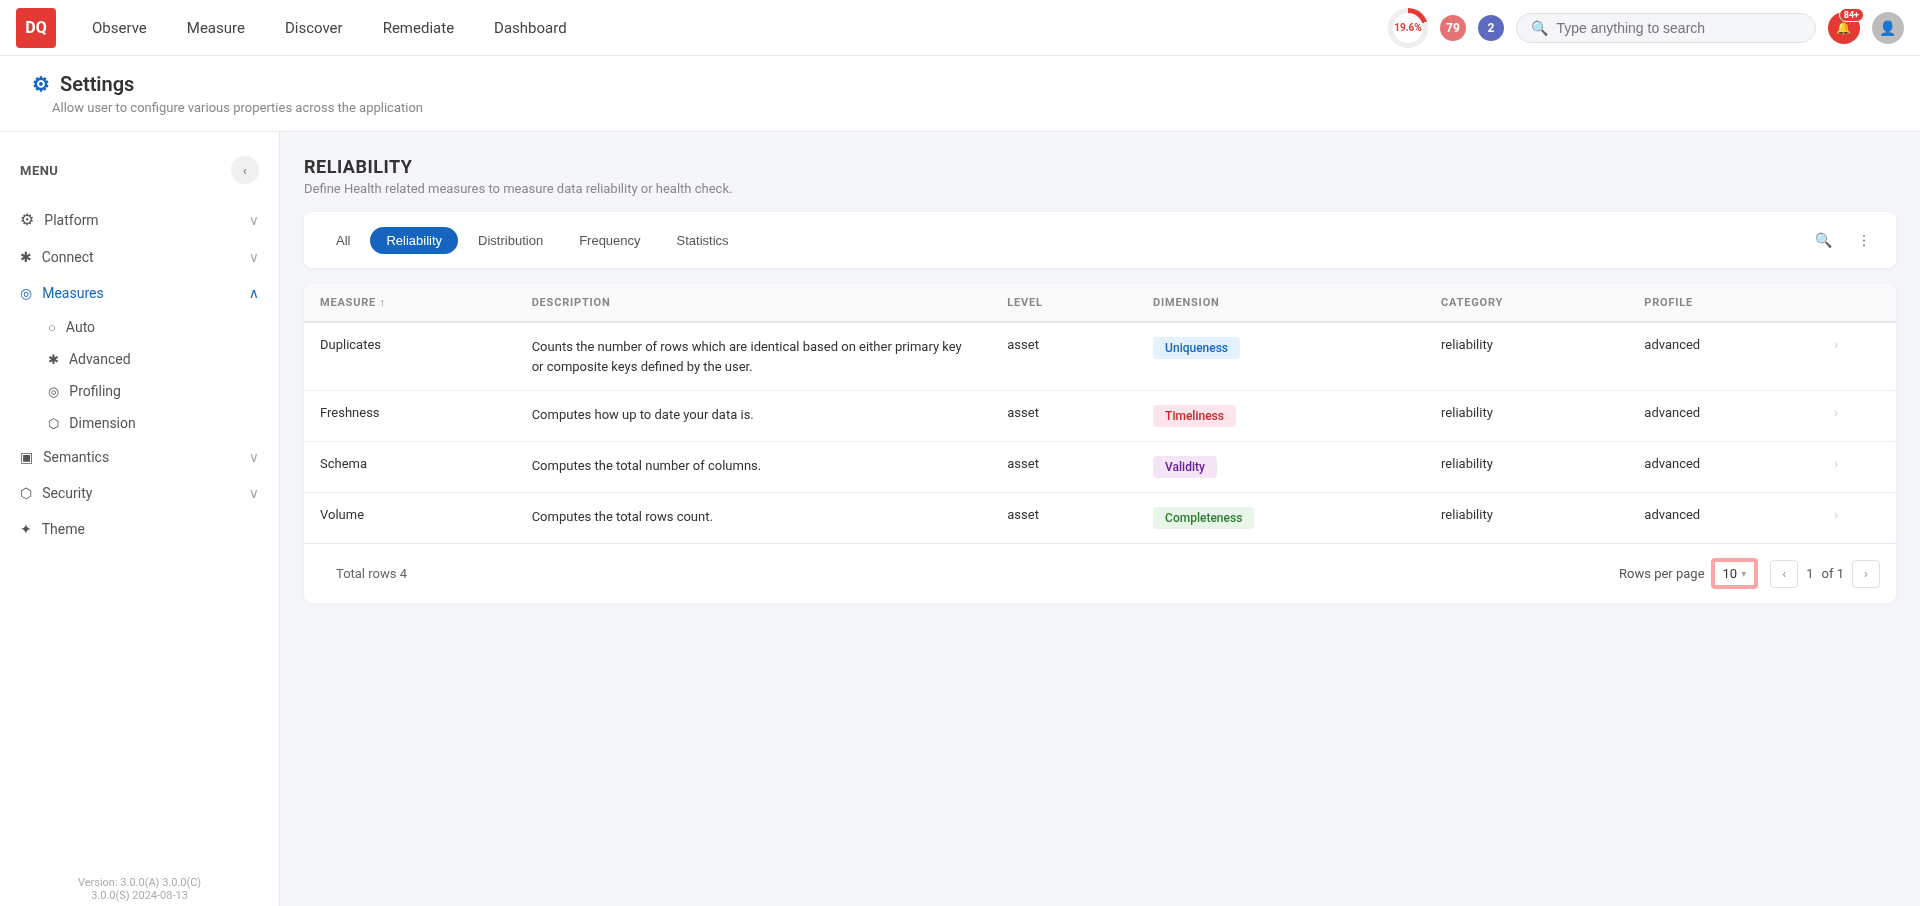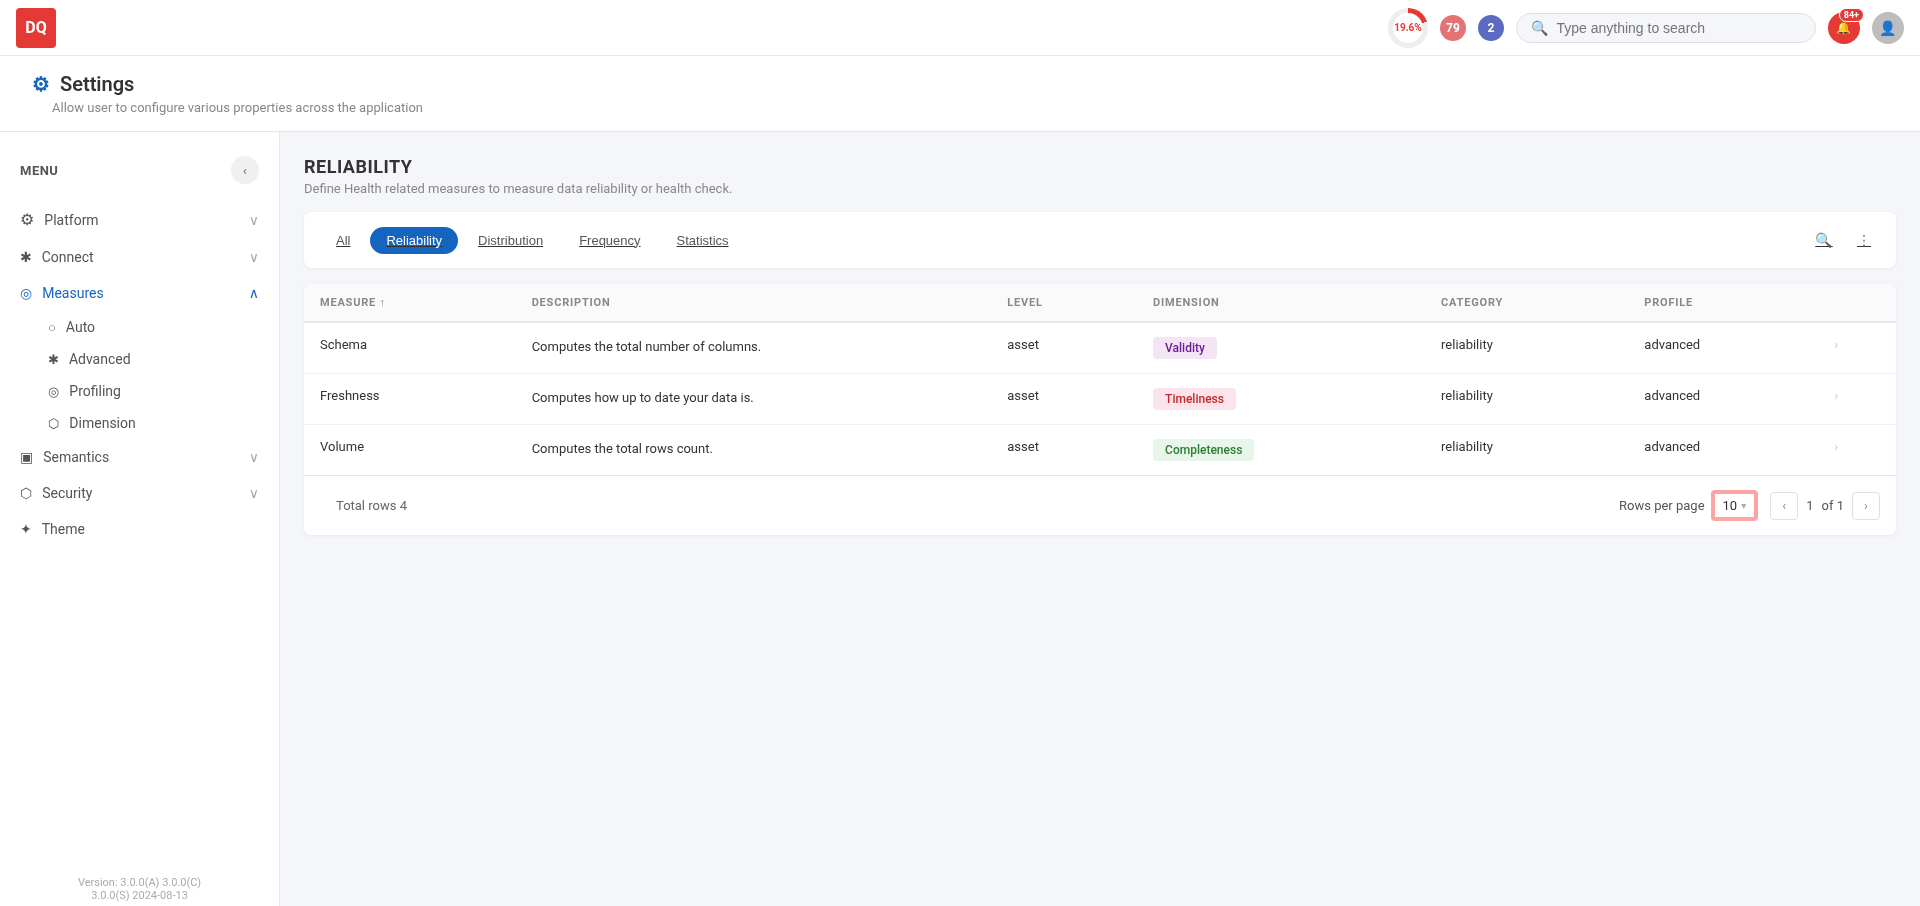--- a/index.html
+++ b/index.html
@@ -155,21 +155,20 @@
     .section-subtitle {
       color: #888; font-size: 13px; margin-bottom: 16px;
     }
 
     
     .filter-bar {
       display: flex; align-items: center; gap: 8px; margin-bottom: 16px;
       background: #fff; border-radius: 8px; padding: 12px 16px;
       box-shadow: 0 1px 4px rgba(0,0,0,0.06);
       justify-content: space-between;
-      text-decoration: underline;
     }
     .filter-tabs { display: flex; gap: 4px; }
     .filter-tab {
       padding: 6px 16px; border-radius: 20px;
       cursor: pointer; font-size: 13px; color: #555;
       border: none; background: transparent;
     }
     .filter-tab.active { background: #1565c0; color: #fff; }
     .filter-actions { display: flex; align-items: center; gap: 8px; }
     .icon-btn {
@@ -257,20 +256,27 @@
     .icon-auto { font-size: 13px; }
     .icon-adv { font-size: 13px; }
     .icon-prof { font-size: 13px; }
     .icon-dim { font-size: 13px; }
   </style>
 </head>
 <body>
 
 <nav class="topnav">
   <div class="topnav-logo">DQ</div>
+  <div class="topnav-items">
+    <div class="topnav-item">Observe</div>
+    <div class="topnav-item">Measure</div>
+    <div class="topnav-item">Discover</div>
+    <div class="topnav-item">Remediate</div>
+    <div class="topnav-item">Dashboard</div>
+  </div>
   <div class="topnav-right">
     <div class="score-circle">
       <div class="score-inner">19.6%</div>
     </div>
     <div class="badge">79</div>
     <div class="badge badge-blue">2</div>
     <div class="search-box">
       <span style="color:#aaa; font-size:14px;">🔍</span>
       <input type="text" placeholder="Type anything to search" style="">
     </div>
@@ -393,34 +399,43 @@
               <th>MEASURE ↑</th>
               <th>DESCRIPTION</th>
               <th>LEVEL</th>
               <th>DIMENSION</th>
               <th>CATEGORY</th>
               <th>PROFILE</th>
               <th></th>
             </tr>
           </thead>
           <tbody id="table-body">
-              <tr>
-      <td>Schema</td>
-      <td style="max-width:220px;line-height:1.5;">Computes the total number of columns.</td>
+          <tr>
+      <td>Duplicates</td>
+      <td style="max-width:220px;line-height:1.5;">Counts the number of rows which are identical based on either primary key or composite keys defined by the user.</td>
       <td>asset</td>
-      <td><span class="dimension-badge badge-validity">Validity</span></td>
+      <td><span class="dimension-badge badge-uniqueness">Uniqueness</span></td>
       <td>reliability</td>
       <td>advanced</td>
       <td style="color:#ccc;">›</td>
     </tr>
               <tr>
       <td>Freshness</td>
       <td style="max-width:220px;line-height:1.5;">Computes how up to date your data is.</td>
       <td>asset</td>
       <td><span class="dimension-badge badge-timeliness">Timeliness</span></td>
+      <td>reliability</td>
+      <td>advanced</td>
+      <td style="color:#ccc;">›</td>
+    </tr>
+              <tr>
+      <td>Schema</td>
+      <td style="max-width:220px;line-height:1.5;">Computes the total number of columns.</td>
+      <td>asset</td>
+      <td><span class="dimension-badge badge-validity">Validity</span></td>
       <td>reliability</td>
       <td>advanced</td>
       <td style="color:#ccc;">›</td>
     </tr>
               <tr>
       <td>Volume</td>
       <td style="max-width:220px;line-height:1.5;">Computes the total rows count.</td>
       <td>asset</td>
       <td><span class="dimension-badge badge-completeness">Completeness</span></td>
       <td>reliability</td>

